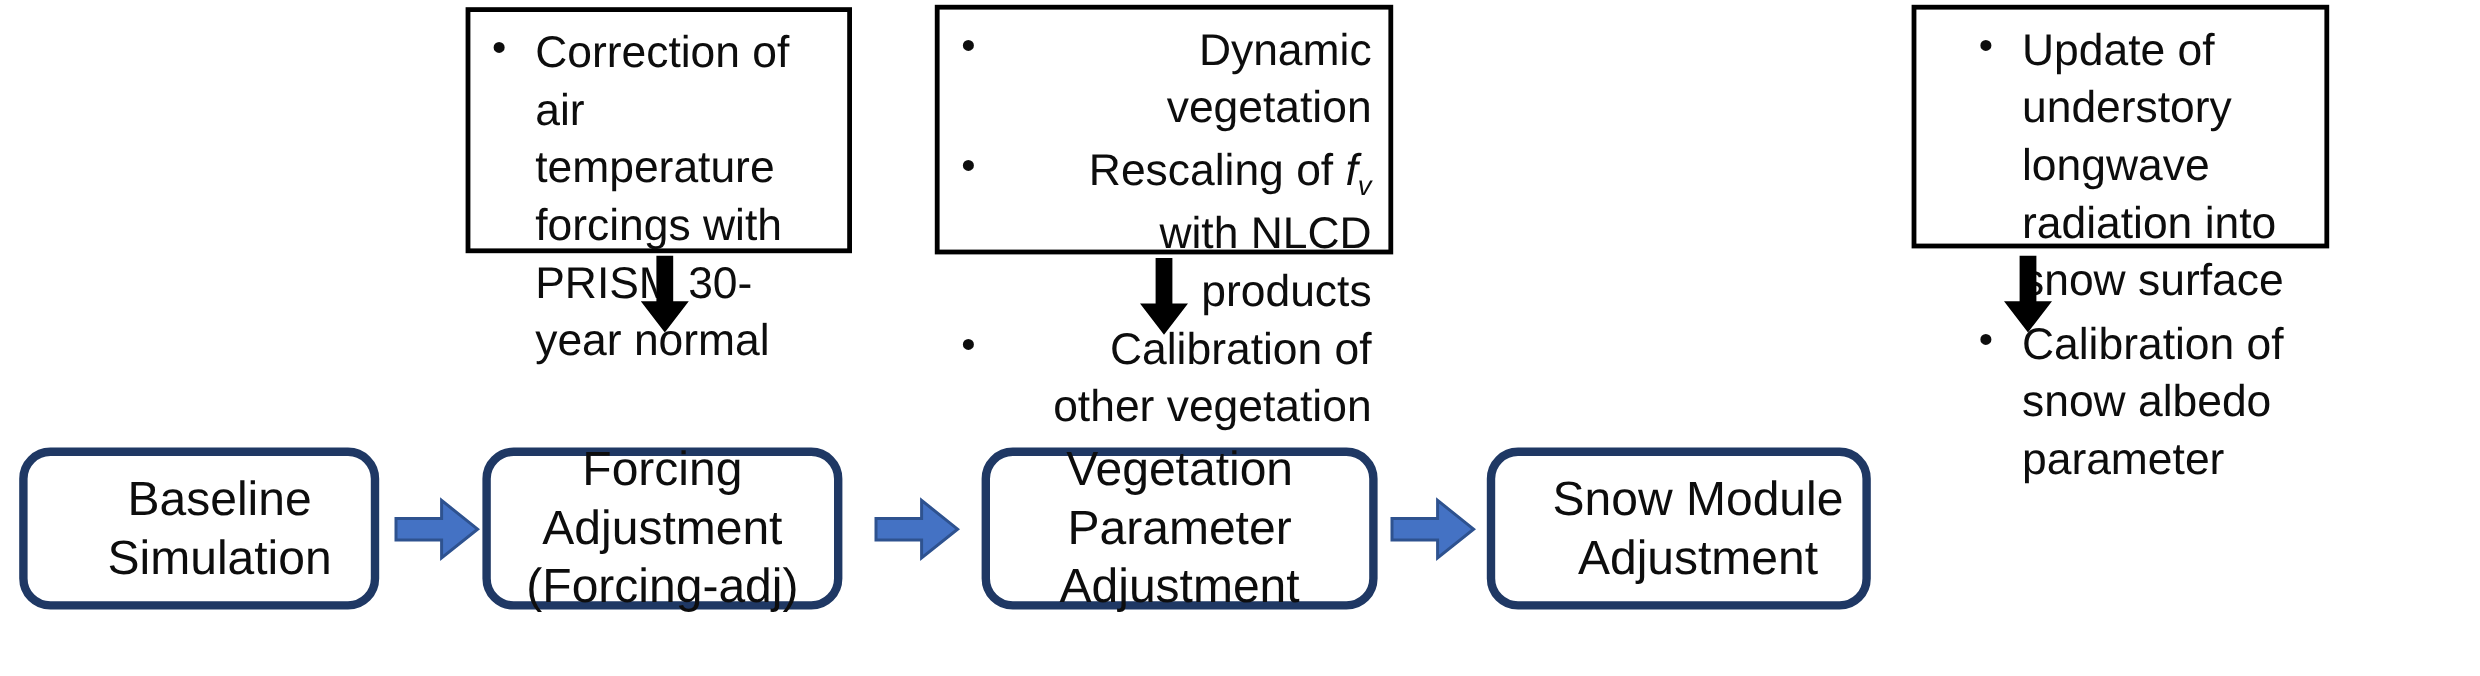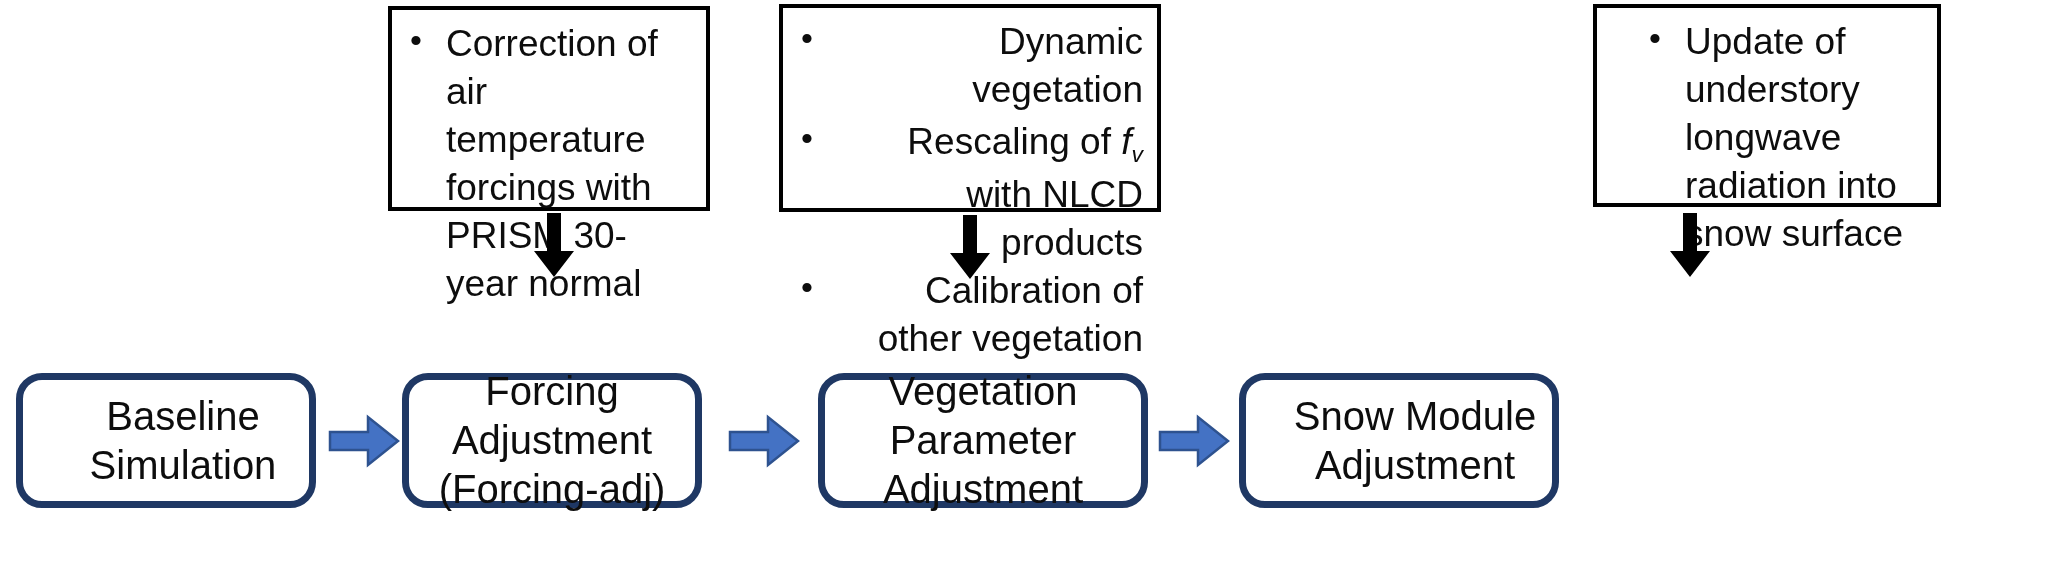--- a/index.html
+++ b/index.html
@@ -124,20 +124,23 @@
         <span>Calibration of other vegetation parameters</span><span class="ital"></span><span class="sub"></span><span></span>
       </li>
     </ul>
   </div>
 
   <div class="note-box" id="note-box-3">
     <ul class="note-list">
       <li class="note-item">
         <span>Update of understory longwave radiation into snow surface</span><span class="ital"></span><span class="sub"></span><span></span>
       </li>
+      <li class="note-item">
+        <span>Calibration of snow albedo parameter</span><span class="ital"></span><span class="sub"></span><span></span>
+      </li>
     </ul>
   </div>
 
   <svg class="down-arrow" id="down-arrow-1" viewBox="0 0 44 66">
     <polygon points="15,0 29,0 29,38 42,38 22,64 2,38 15,38" fill="#000000"></polygon>
   </svg>
   <svg class="down-arrow" id="down-arrow-2" viewBox="0 0 44 66">
     <polygon points="15,0 29,0 29,38 42,38 22,64 2,38 15,38" fill="#000000"></polygon>
   </svg>
   <svg class="down-arrow" id="down-arrow-3" viewBox="0 0 44 66">

